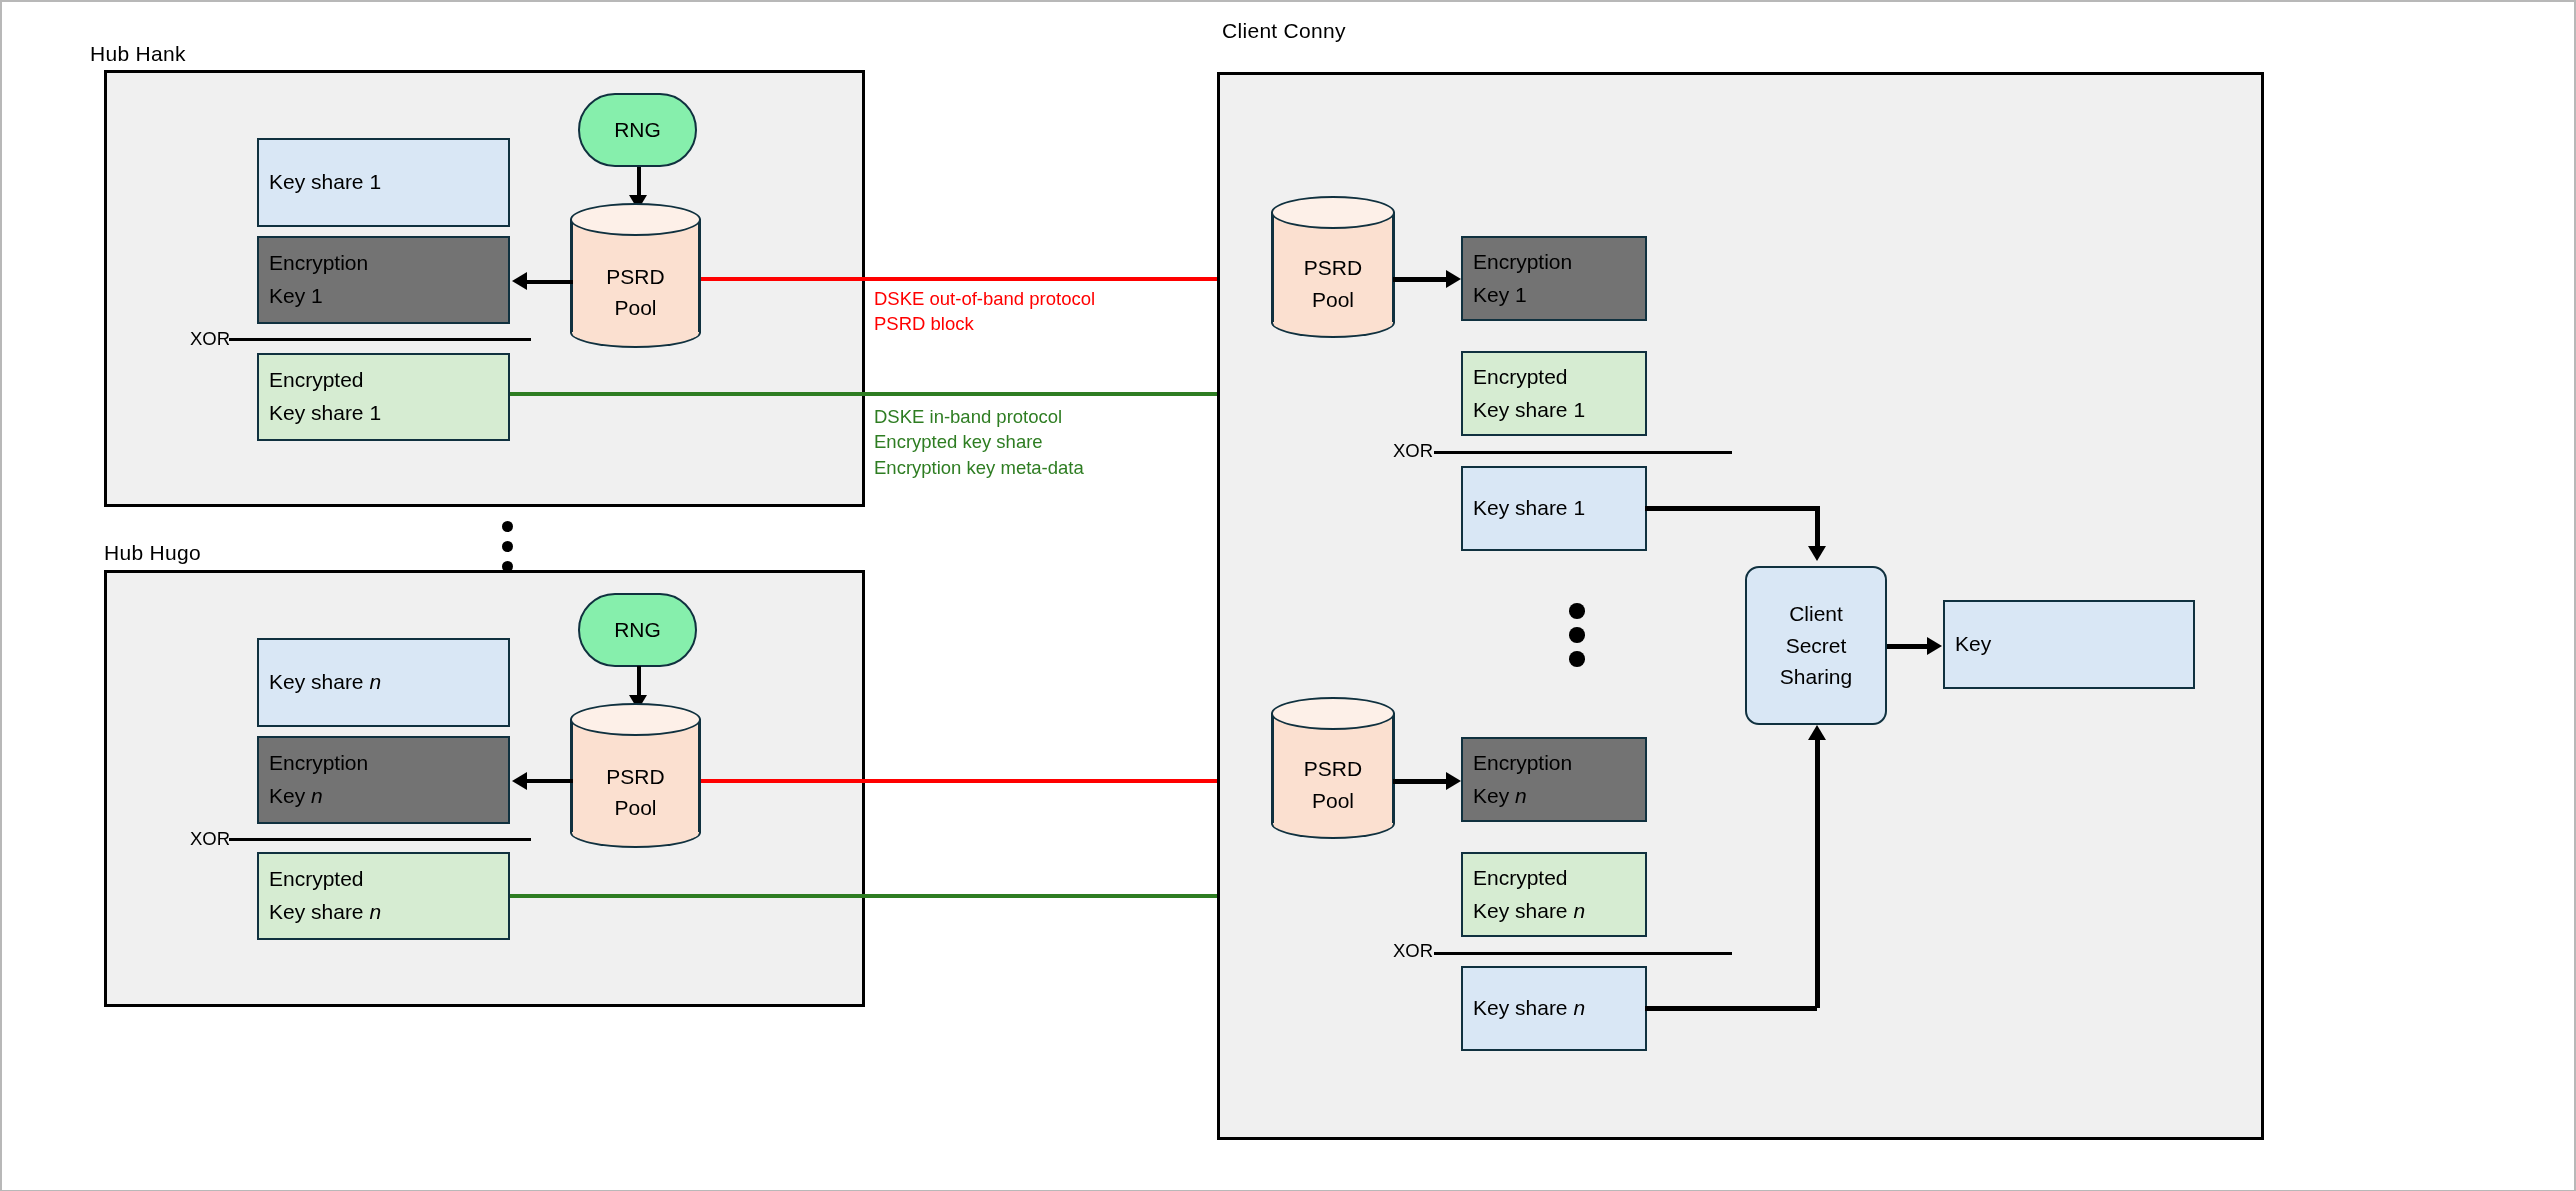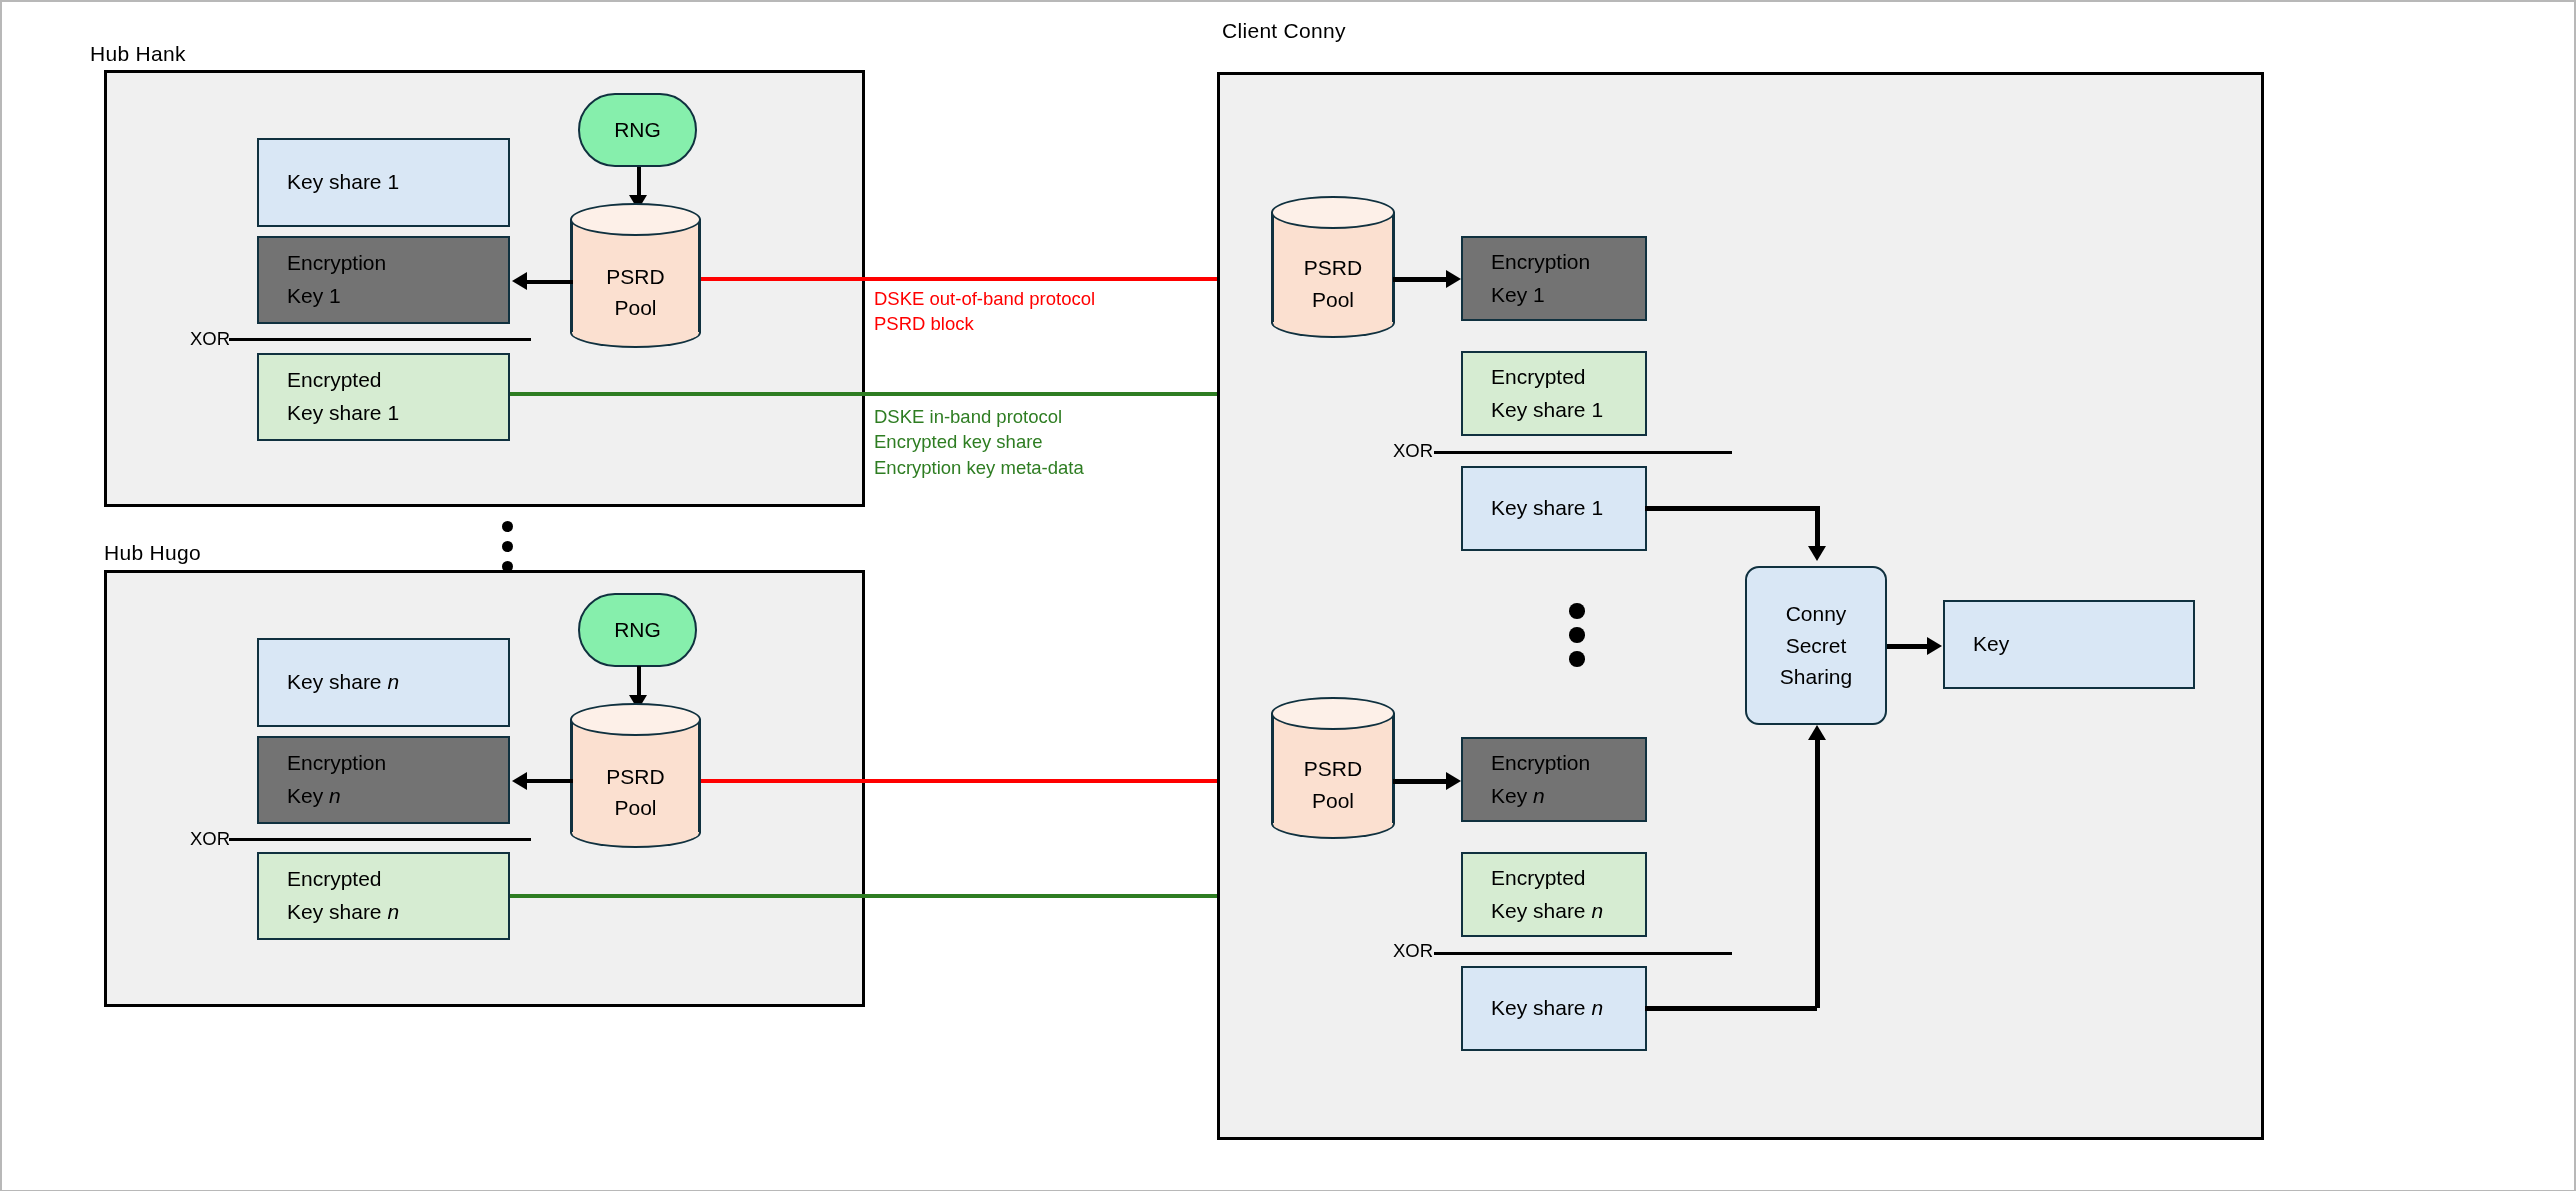--- a/index.html
+++ b/index.html
@@ -30,21 +30,21 @@
     white-space: nowrap;
     letter-spacing: 0.3px;
   }
   .box {
     position: absolute;
     border: 2.8px solid #10313f;
     box-sizing: border-box;
     display: flex;
     flex-direction: column;
     justify-content: center;
-    padding-left: 28px;
+    padding-left: 10px;
     font-size: 21px;
     color: #000000;
     line-height: 1.55;
   }
   .box.blue   { background: #d9e7f5; }
   .box.orange { background: #737373; }
   .box.green  { background: #d6ecd2; }
   .box .ln { white-space: nowrap; }
   .box .it { font-style: italic; }
 
@@ -324,21 +324,21 @@
 
   <div class="box blue" style="left:1459px; top:964px; width:186px; height:85px;">
     <span class="ln"><span>Key share </span><span class="it">n</span></span>
   </div>
 
   <div class="hline blk" style="left:1643px; top:1004px; width:172px; border-top-width:5px;"></div>
   <div class="vline blk" style="left:1813px; top:738px; height:268px; border-left-width:5px;"></div>
   <div class="arrowhead ah-up blk" style="left:1806px; top:723px;"></div>
 
   <div class="rrect shamir" style="left:1743px; top:564px; width:142px; height:159px;">
-    <span>Conny</span>
+    <span>Client</span>
     <span>Secret</span>
     <span>Sharing</span>
   </div>
 
   <div class="hline blk" style="left:1885px; top:642px; width:43px; border-top-width:5px;"></div>
   <div class="arrowhead ah-right blk" style="left:1925px; top:635px;"></div>
 
   <div class="box blue" style="left:1941px; top:598px; width:252px; height:89px;">
     <span class="ln">Key</span>
   </div>

